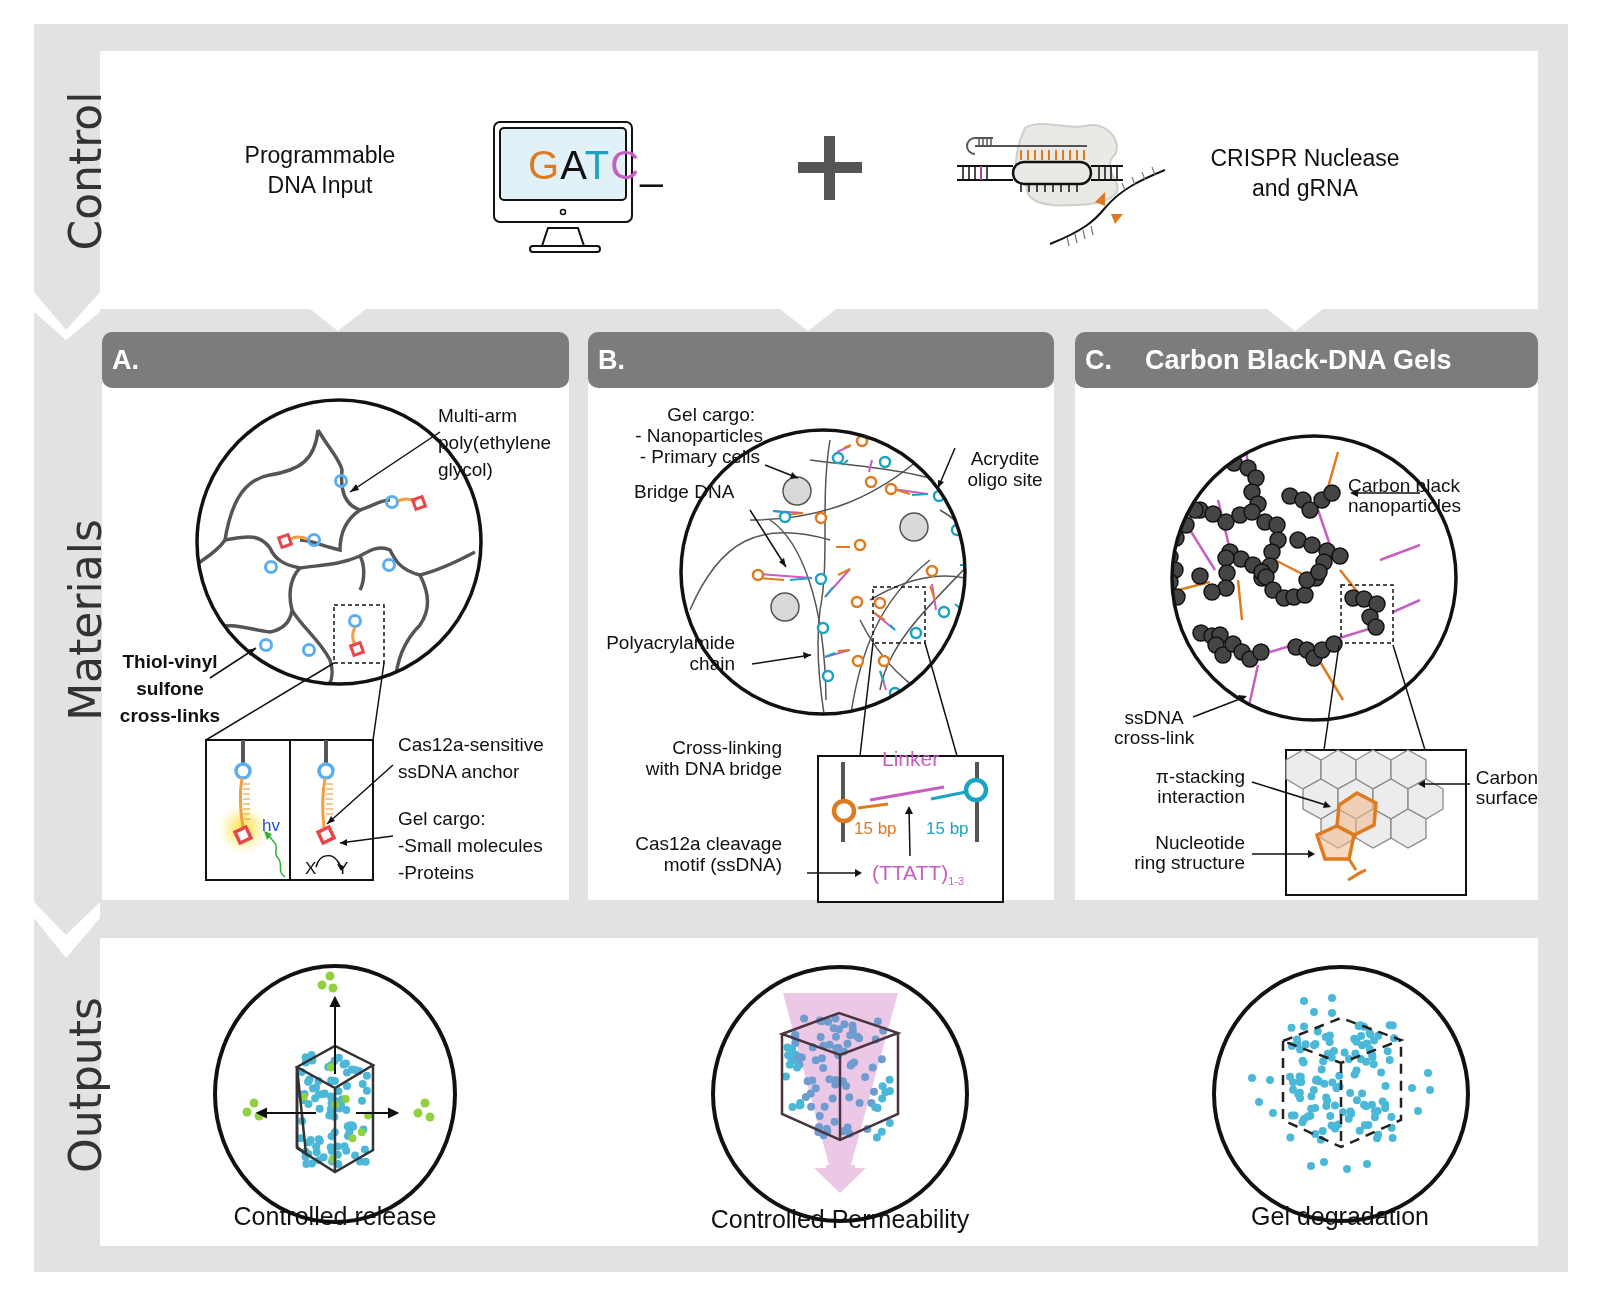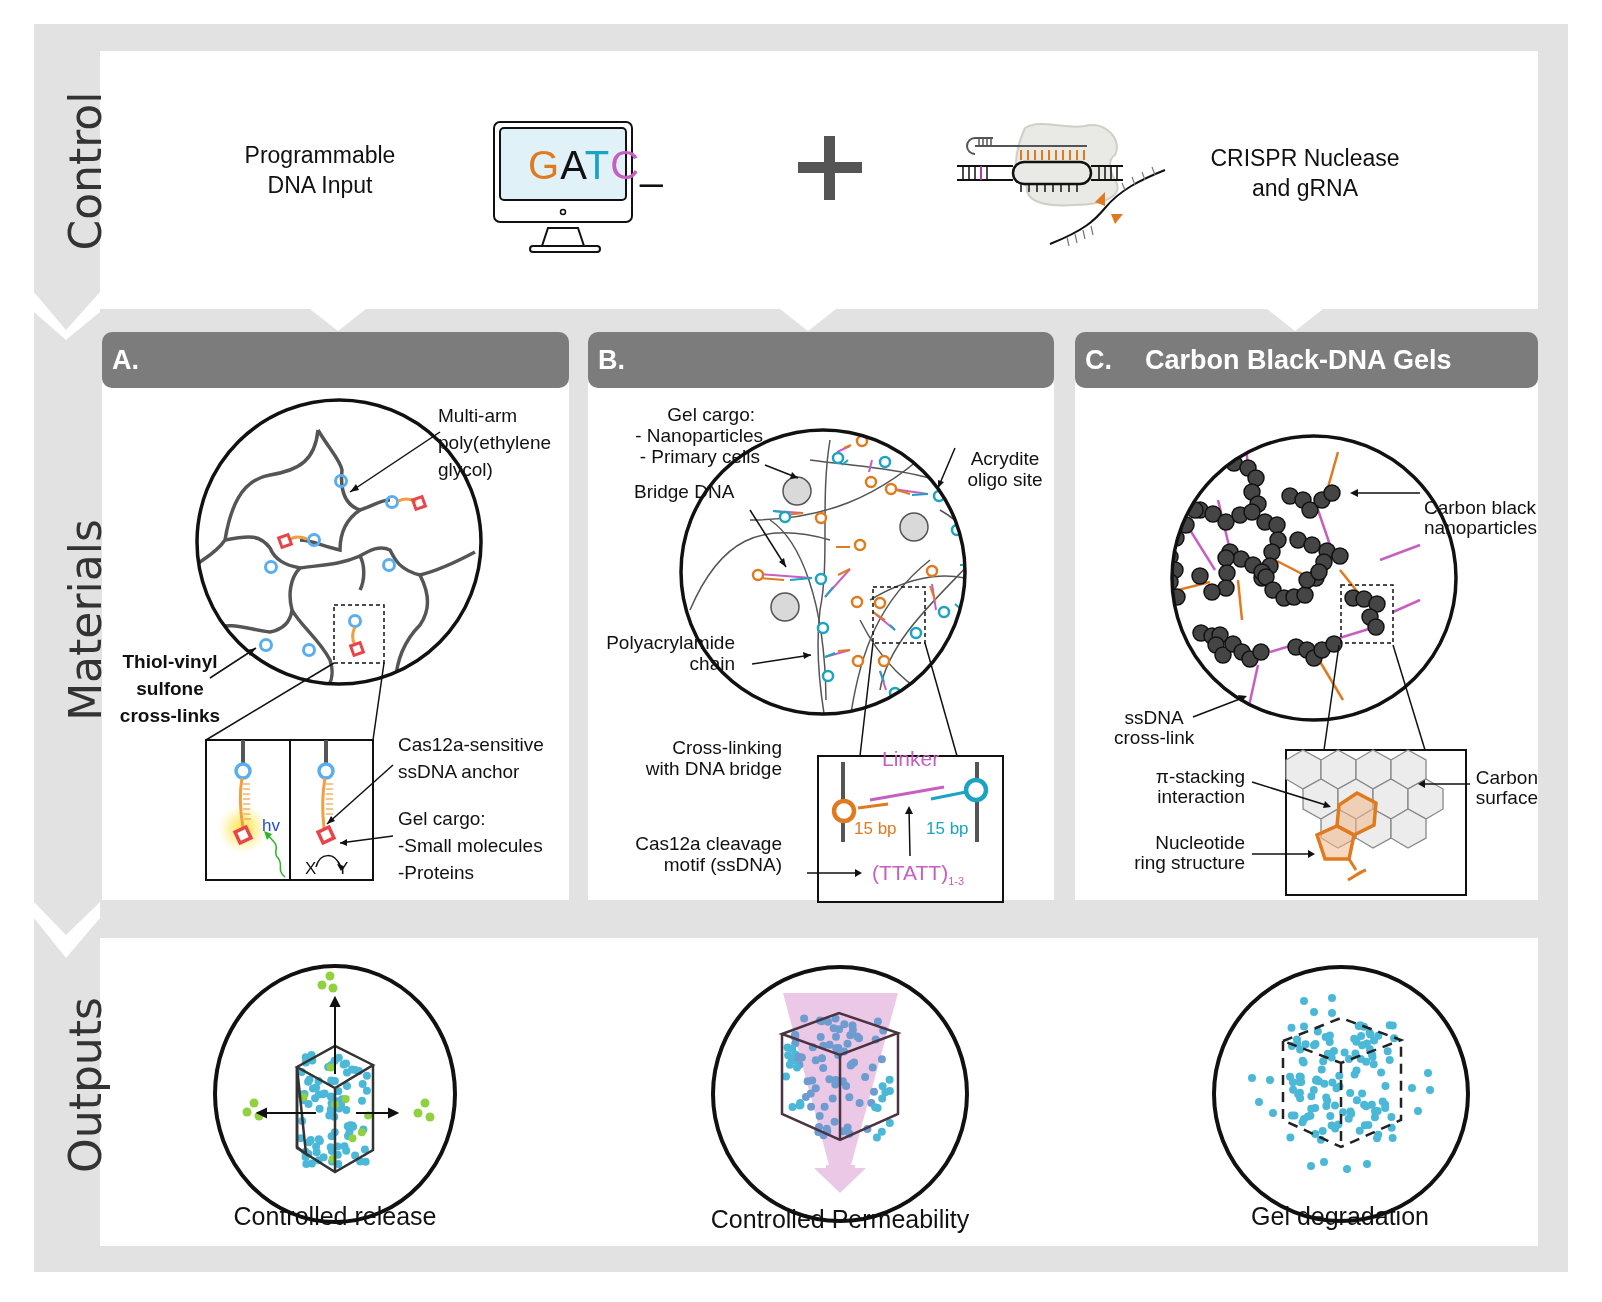--- a/index.html
+++ b/index.html
@@ -547,21 +547,21 @@
   <polygon points="1337,826 1354,835 1349,859 1325,859 1317,835" fill="#f2b98a" fill-opacity="0.55" stroke="#e07a1f" stroke-width="3.5"></polygon>
   <path d="M1349,859 L1356,870 M1348,880 C1355,876 1360,872 1366,870" fill="none" stroke="#e07a1f" stroke-width="3"></path>
   <line x1="1252" y1="782" x2="1329" y2="806" stroke="#111" stroke-width="1.5"></line>
     <polygon points="1331,807 1323,808 1325,801" fill="#111"></polygon>
   <line x1="1252" y1="854" x2="1313" y2="854" stroke="#111" stroke-width="1.5"></line>
     <polygon points="1315,854 1308,850 1308,858" fill="#111"></polygon>
   <line x1="1470" y1="784" x2="1420" y2="784" stroke="#111" stroke-width="1.5"></line>
     <polygon points="1418,784 1425,780 1425,788" fill="#111"></polygon>
 </svg>
 
-<div class="lbl" style="left:1424px;top:476px;line-height:20px;margin-top:22px;">
+<div class="lbl" style="left:1348px;top:476px;line-height:20px;">
   <div>Carbon black</div>
   <div>nanoparticles</div>
 </div>
 <div class="lbl" style="left:1114px;top:708px;line-height:20px;text-align:center;">
   <div>ssDNA</div>
   <div>cross-link</div>
 </div>
 <div class="lbl r" style="left:1100px;top:767px;width:145px;line-height:20px;">
   <div>π-stacking</div>
   <div>interaction</div>

